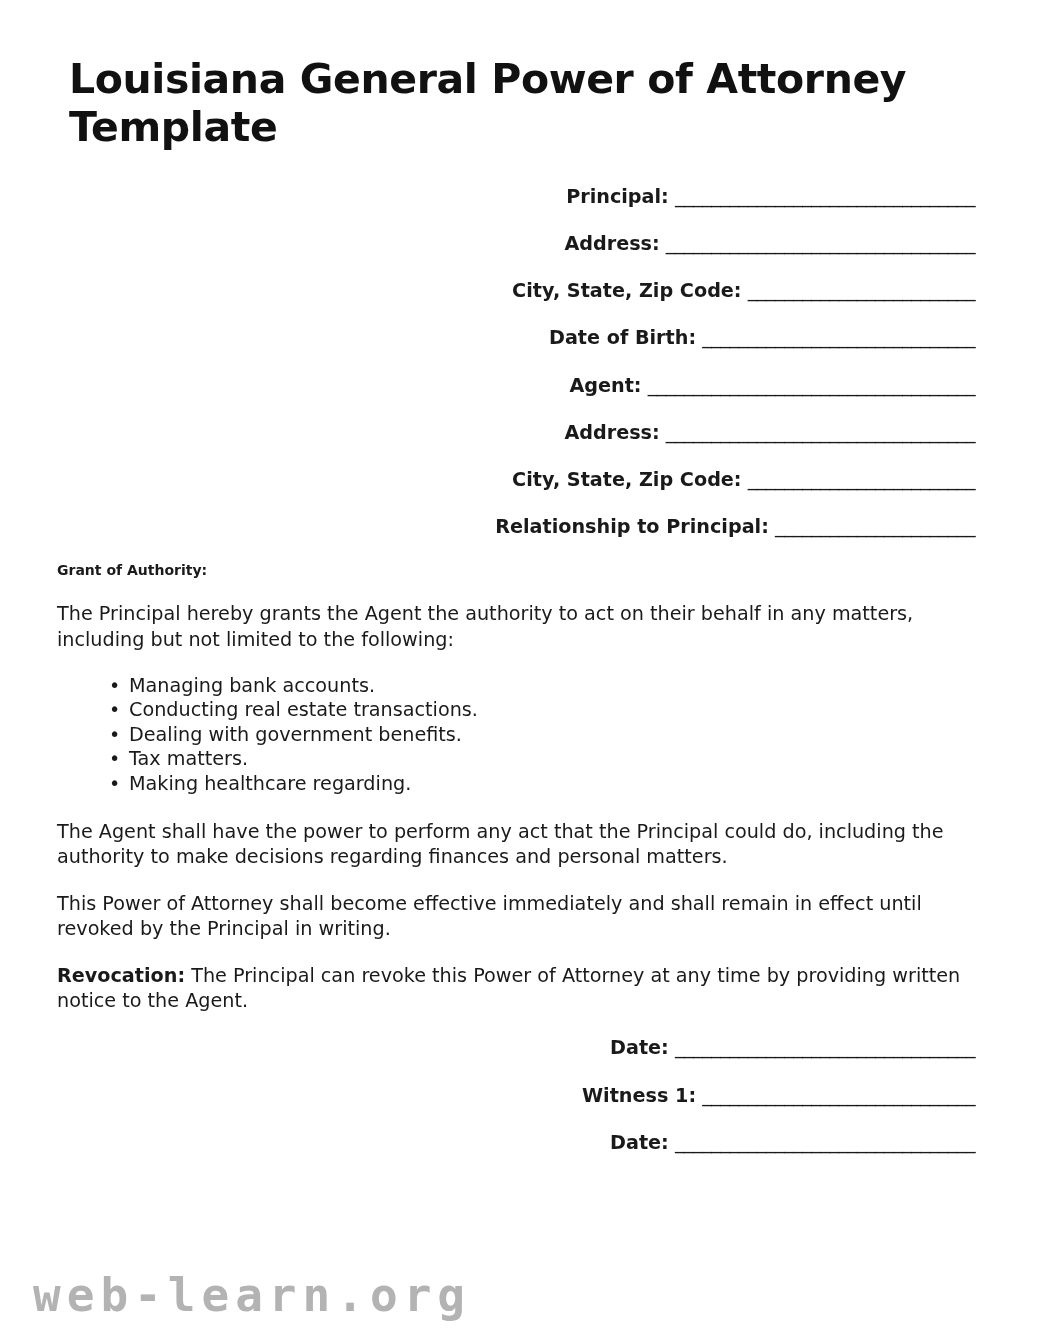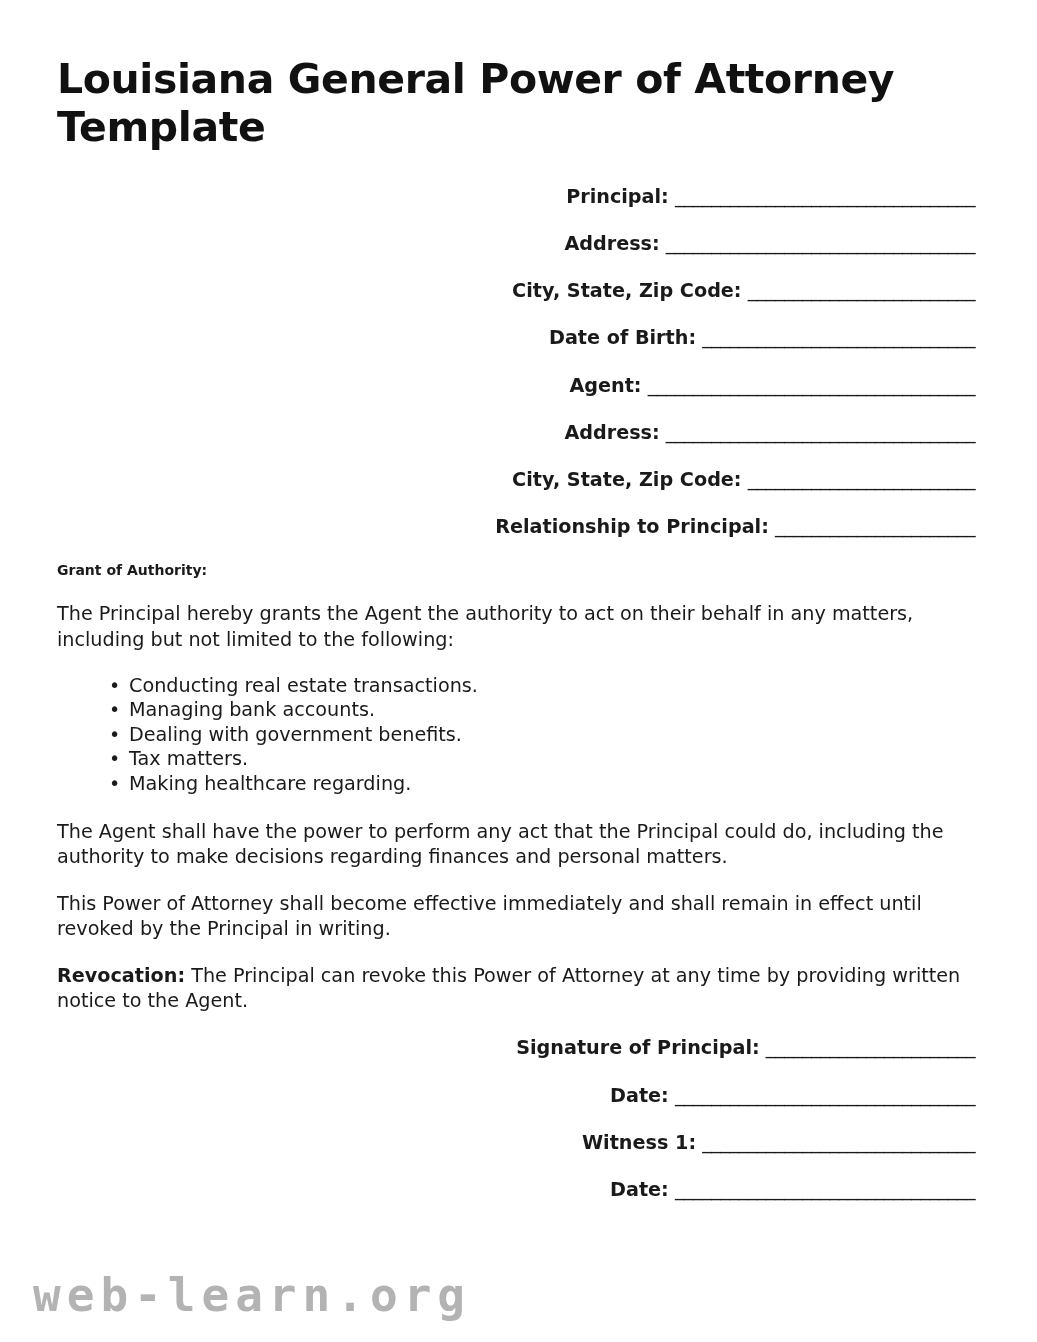--- a/index.html
+++ b/index.html
@@ -26,21 +26,21 @@
     background: #ffffff;
     box-sizing: border-box;
     padding: 56px 62px 0 57px;
   }
 
   .doc-title {
     font-size: 41px;
     font-weight: bold;
     line-height: 1.17;
     letter-spacing: -0.4px;
-    margin: 0 0 32px 0;
+    margin: 0 0 32px 12px;
     color: #111111;
   }
 
   p.para {
     font-size: 19.2px;
     line-height: 1.31;
     margin: 0 0 22px 0;
     max-width: 925px;
   }
 
@@ -153,38 +153,34 @@
       <span class="field-label">Relationship to Principal:</span>
       <span class="blank">______________________</span>
     </div>
   </div>
 
   <div class="section-heading">Grant of Authority:</div>
 
   <p class="para">The Principal hereby grants the Agent the authority to act on their behalf in any matters, including but not limited to the following:</p>
 
   <ul class="authority-list">
+    <li>Managing bank accounts.</li>
     <li>Conducting real estate transactions.</li>
-    <li>Managing bank accounts.</li>
     <li>Dealing with government benefits.</li>
     <li>Tax matters.</li>
     <li>Making healthcare regarding.</li>
   </ul>
 
   <p class="para">The Agent shall have the power to perform any act that the Principal could do, including the authority to make decisions regarding finances and personal matters.</p>
 
   <p class="para">This Power of Attorney shall become effective immediately and shall remain in effect until revoked by the Principal in writing.</p>
 
   <p class="para"><span class="inline-bold">Revocation:</span><span> The Principal can revoke this Power of Attorney at any time by providing written notice to the Agent.</span></p>
 
   <div class="sig-block">
-    <div class="field-line">
-      <span class="field-label">Signature of Principal:</span>
-      <span class="blank">_______________________</span>
-    </div>
     <div class="field-line">
       <span class="field-label">Date:</span>
       <span class="blank">_________________________________</span>
     </div>
     <div class="field-line">
       <span class="field-label">Witness 1:</span>
       <span class="blank">______________________________</span>
     </div>
     <div class="field-line">
       <span class="field-label">Date:</span>

